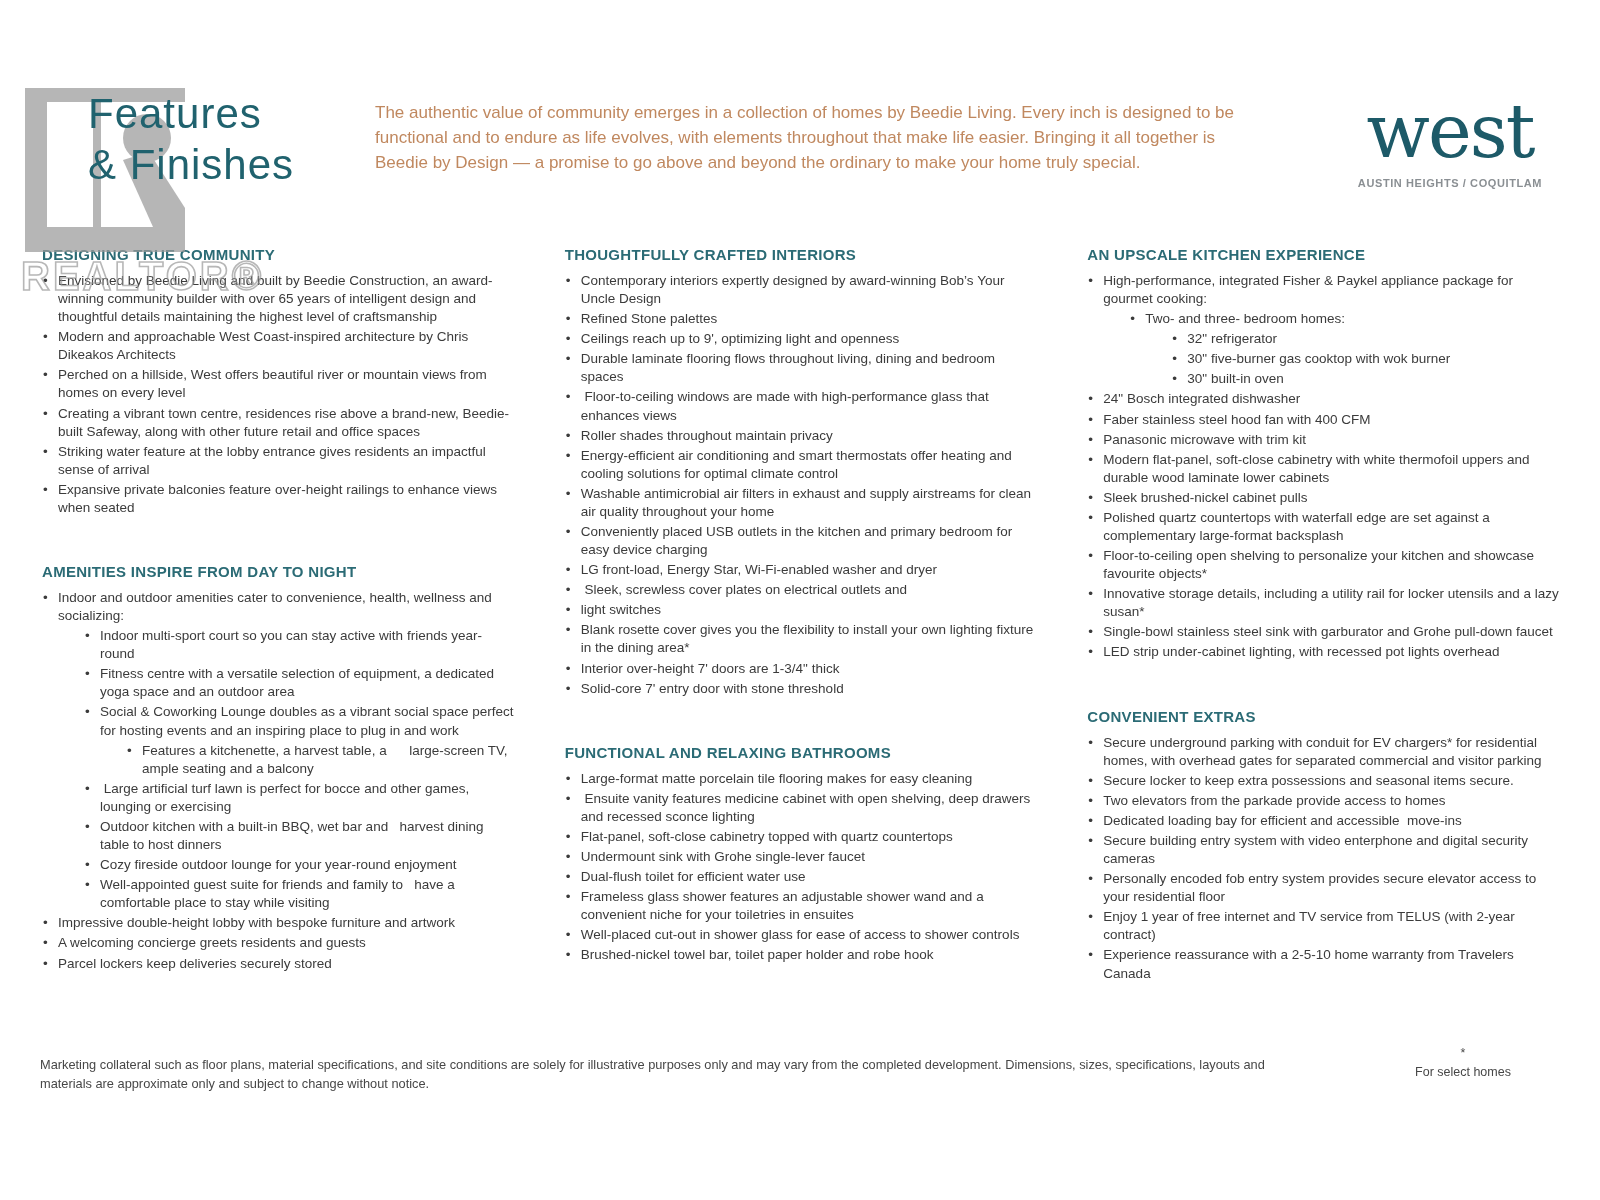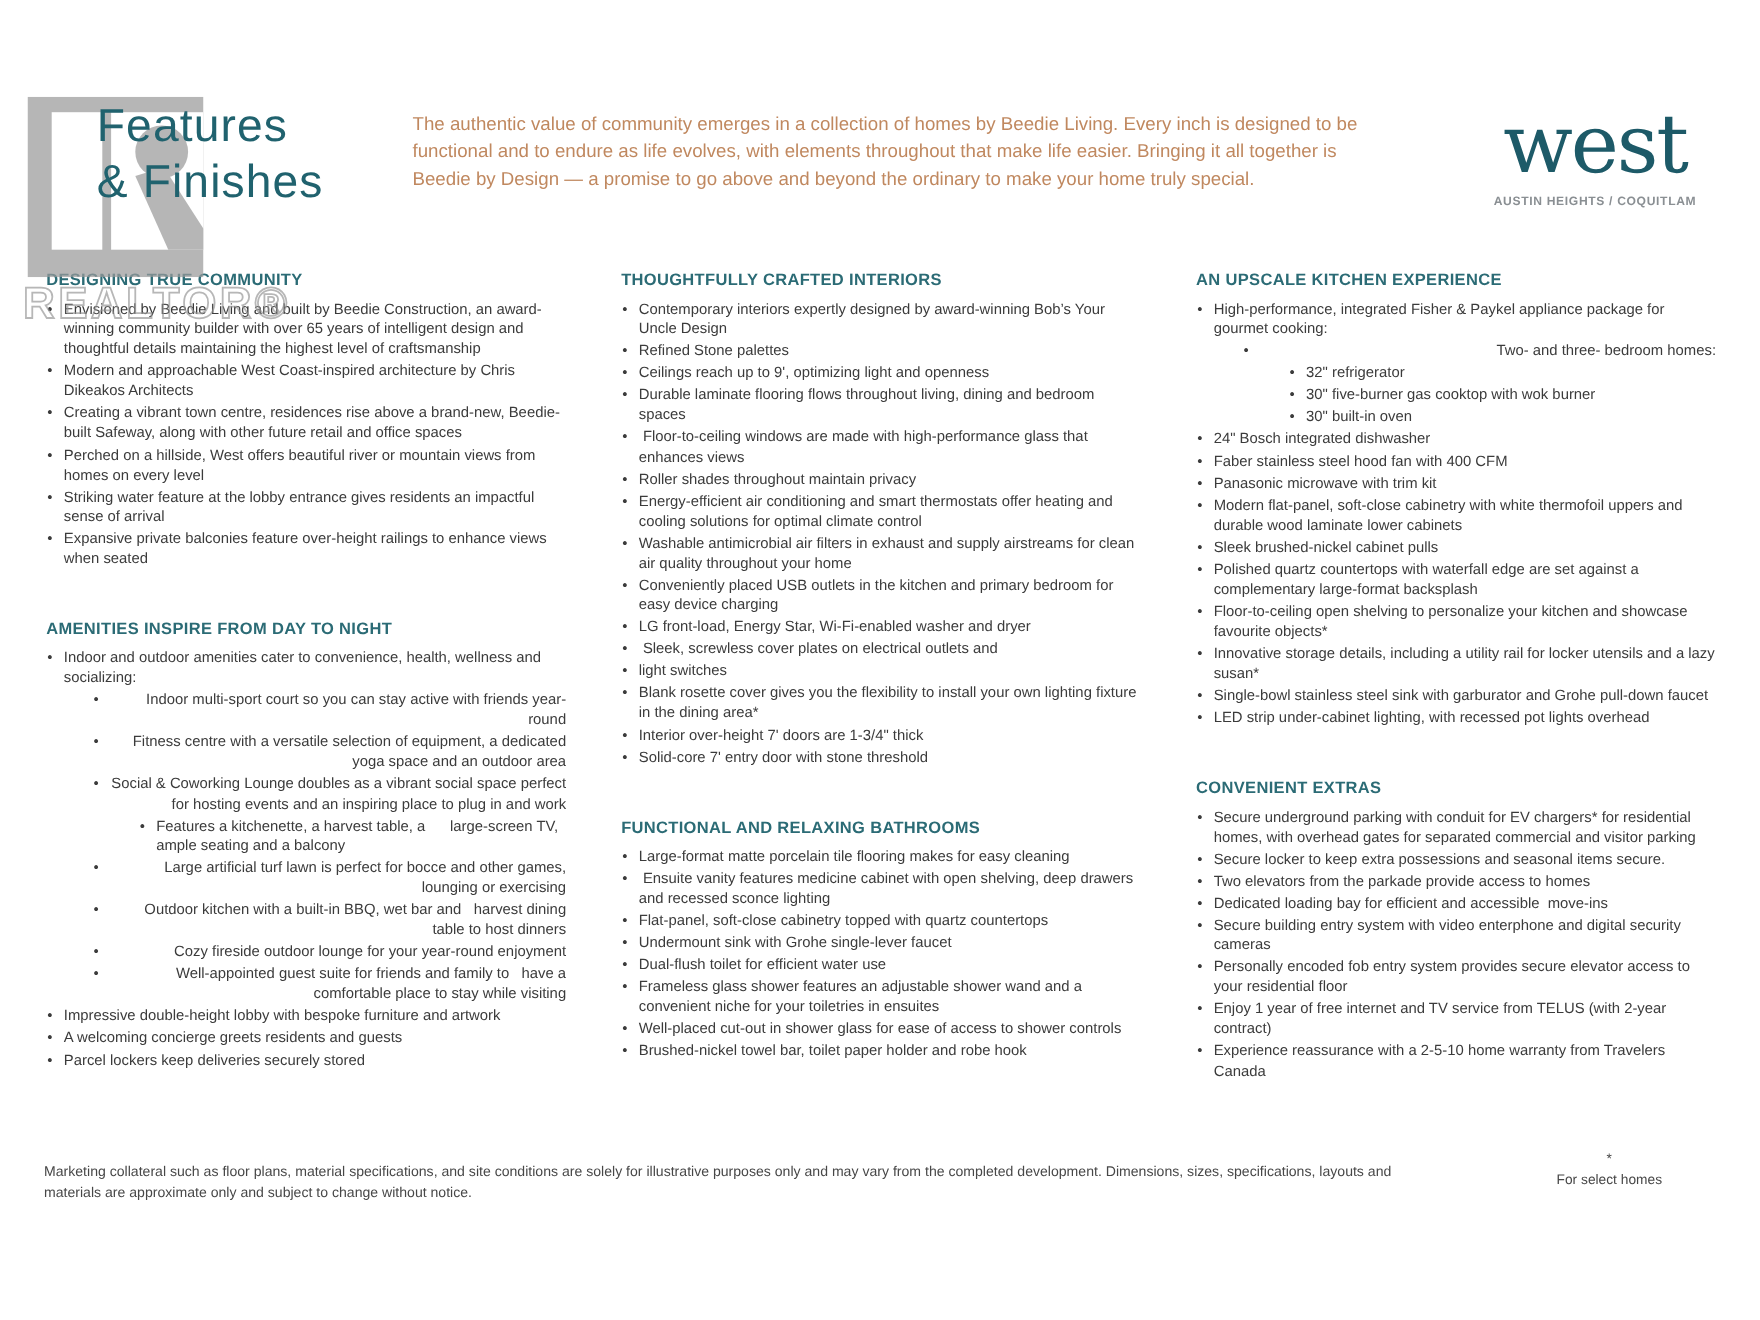--- a/index.html
+++ b/index.html
@@ -46,21 +46,21 @@
     margin:0 0 9px 2px;font-size:15px;font-weight:700;letter-spacing:.3px;
     color:var(--accent_teal,#2B6B75);
   }
   .bullets{margin:0;padding:0;list-style:none;}
   .item{
     position:relative;padding-left:18px;margin-bottom:2px;
     font-size:13.5px;line-height:1.34;color:var(--body_text,#3B3B3B);
     white-space:pre-wrap;
   }
   .item::before{content:"\2022";position:absolute;left:3px;}
-  .item.lvl1{margin-left:42px;text-align:right;}
+  .item.lvl1{margin-left:42px;}
   .item.lvl2{margin-left:84px;}
 
   
   .disclaimer{
     position:absolute;left:40px;top:1056px;width:1250px;margin:0;
     font-size:12.8px;line-height:1.45;color:var(--footer_text,#474747);
   }
   .select-note{
     position:absolute;left:1400px;top:1044px;width:126px;text-align:center;
     font-size:12.5px;line-height:1.55;color:var(--footer_text,#474747);
@@ -91,22 +91,22 @@
     <div class="brand-sub">AUSTIN HEIGHTS / COQUITLAM</div>
   </div>
 
   <main class="columns">
     <div class="col">
         <section class="section">
           <h3 class="section-heading">DESIGNING TRUE COMMUNITY</h3>
           <ul class="bullets">
             <li class="item lvl0">Envisioned by Beedie Living and built by Beedie Construction, an award-winning community builder with over 65 years of intelligent design and thoughtful details maintaining the highest level of craftsmanship</li>
             <li class="item lvl0">Modern and approachable West Coast-inspired architecture by Chris Dikeakos Architects</li>
+            <li class="item lvl0">Perched on a hillside, West offers beautiful river or mountain views from homes on every level</li>
             <li class="item lvl0">Creating a vibrant town centre, residences rise above a brand-new, Beedie-built Safeway, along with other future retail and office spaces</li>
-            <li class="item lvl0">Perched on a hillside, West offers beautiful river or mountain views from homes on every level</li>
             <li class="item lvl0">Striking water feature at the lobby entrance gives residents an impactful sense of arrival</li>
             <li class="item lvl0">Expansive private balconies feature over-height railings to enhance views when seated</li>
           </ul>
         </section>
         <section class="section">
           <h3 class="section-heading">AMENITIES INSPIRE FROM DAY TO NIGHT</h3>
           <ul class="bullets">
             <li class="item lvl0">Indoor and outdoor amenities cater to convenience, health, wellness and socializing:</li>
             <li class="item lvl1">Indoor multi-sport court so you can stay active with friends year-round</li>
             <li class="item lvl1">Fitness centre with a versatile selection of equipment, a dedicated yoga space and an outdoor area</li>

